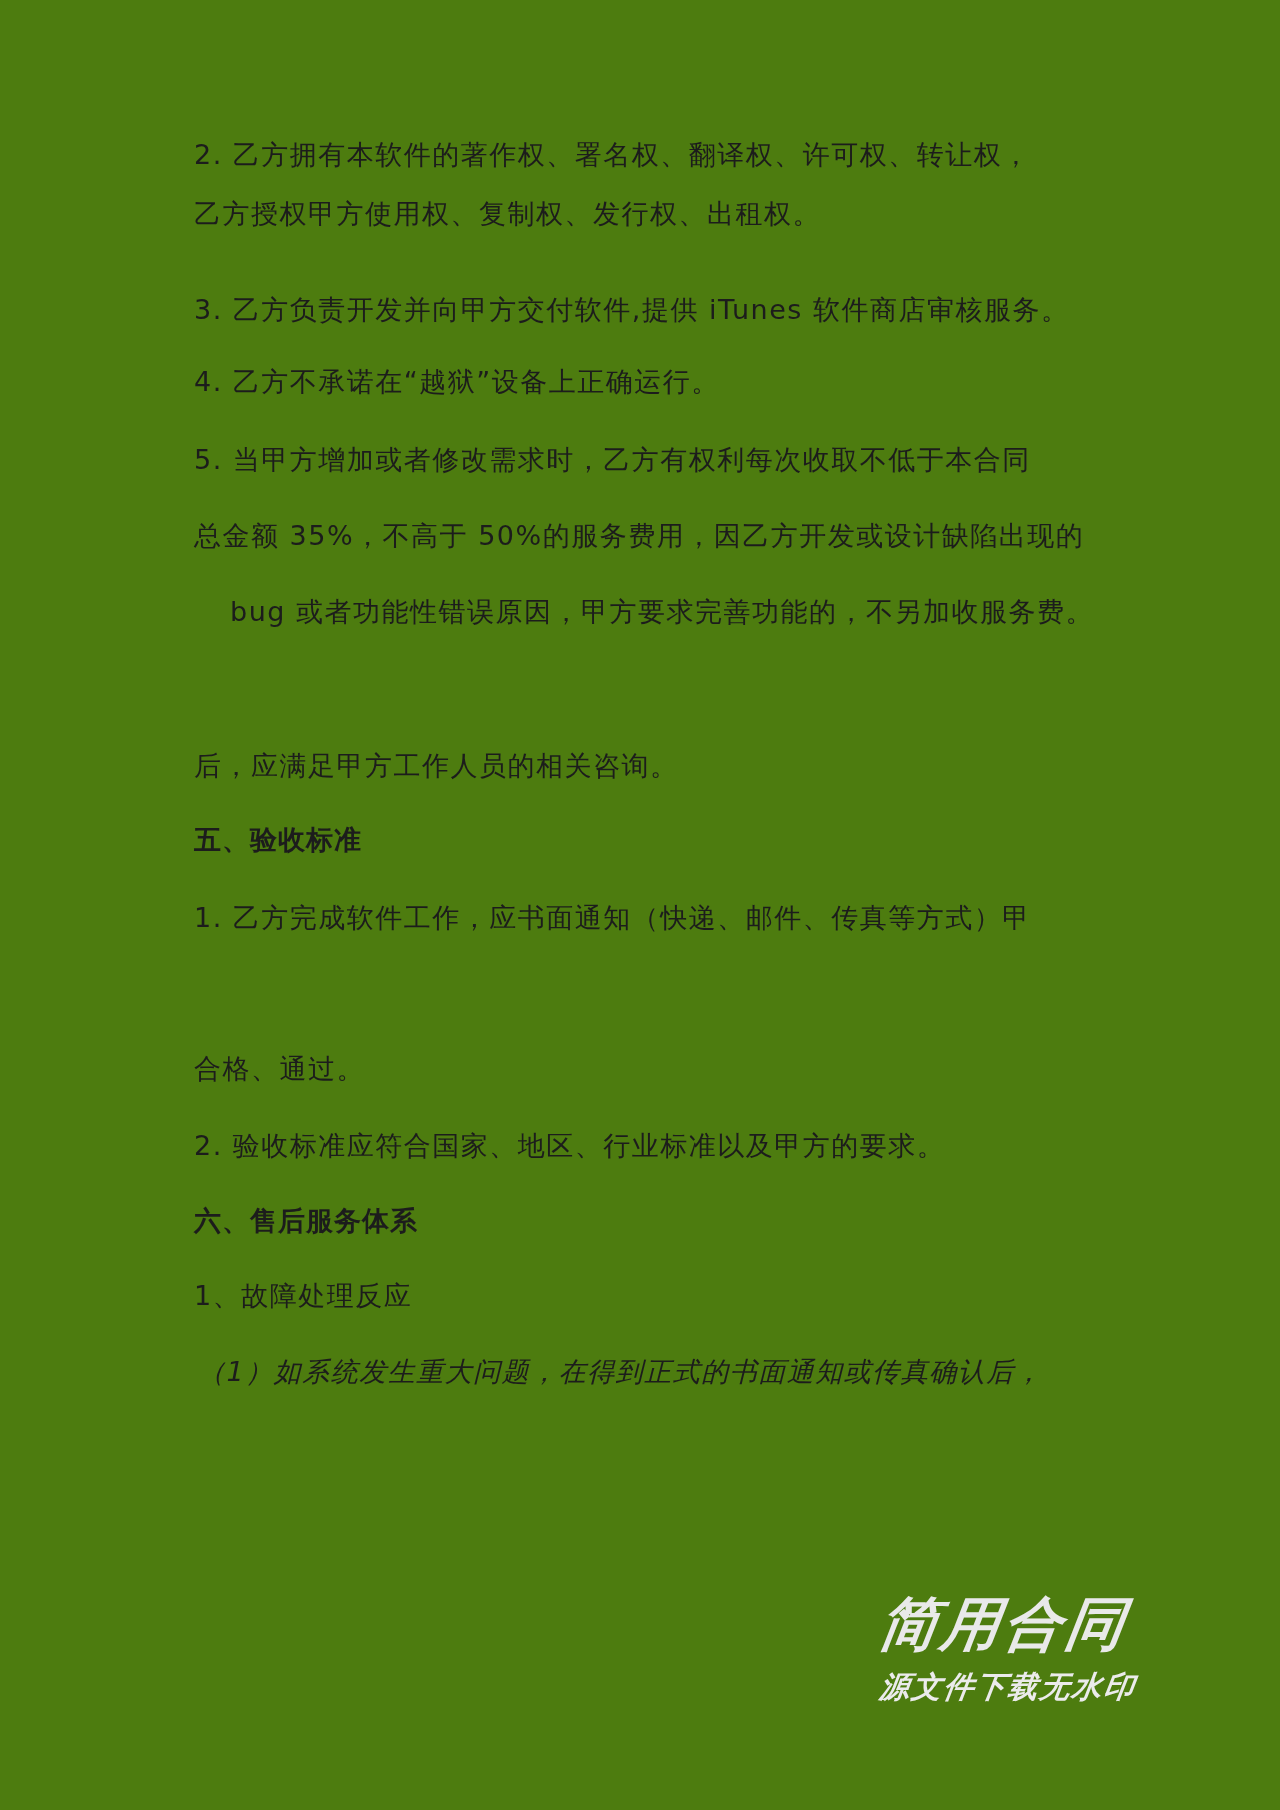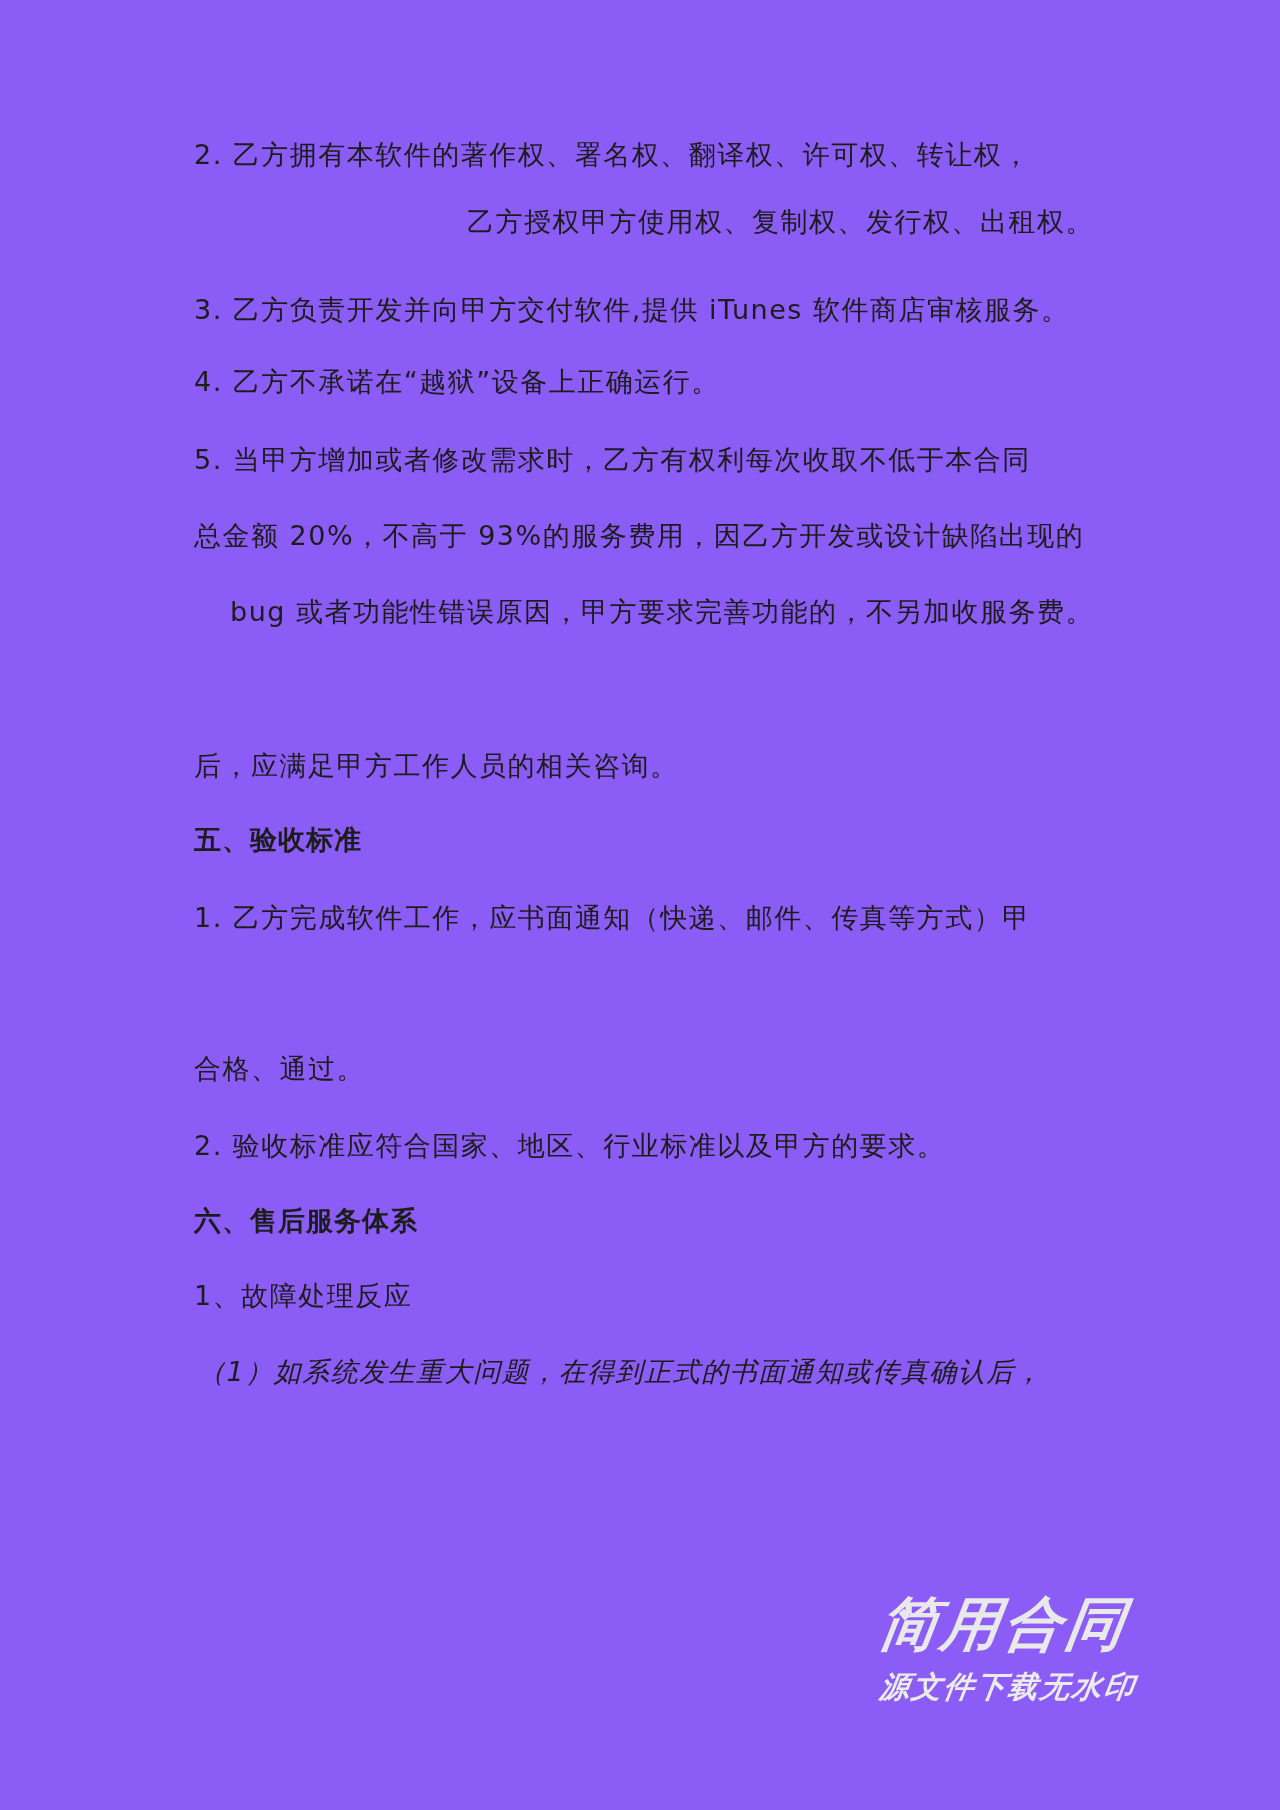--- a/index.html
+++ b/index.html
@@ -13,21 +13,21 @@
       position: relative;
       overflow: hidden;
       font-family: "DejaVu Sans", "Liberation Sans", sans-serif;
       color: #1a1a1a;
     }
     .page {
       position: absolute;
       left: 0; top: 0;
       width: 1280px;
       height: 1810px;
-      background: #8b5cf6;
+      background: #4d7c0f;
     }
     .line {
       position: absolute;
       left: 194px;
       width: 900px;
       font-size: 27px;
       line-height: 36px;
       white-space: nowrap;
       letter-spacing: 1.5px;
       color: #1c1c1c;
@@ -67,25 +67,25 @@
       letter-spacing: 2px;
       transform: skewX(-8deg);
     }
   </style>
 </head>
 <body>
 
 <div class="page">
 
   <div class="line" style="top:137px;">2. 乙方拥有本软件的著作权、署名权、翻译权、许可权、转让权，</div>
-  <div class="line" style="top:204px;text-align:right;">乙方授权甲方使用权、复制权、发行权、出租权。</div>
+  <div class="line" style="top:196px;">乙方授权甲方使用权、复制权、发行权、出租权。</div>
   <div class="line" style="top:292px;">3. 乙方负责开发并向甲方交付软件,提供 iTunes 软件商店审核服务。</div>
   <div class="line" style="top:364px;">4. 乙方不承诺在“越狱”设备上正确运行。</div>
   <div class="line" style="top:442px;">5. 当甲方增加或者修改需求时，乙方有权利每次收取不低于本合同</div>
-  <div class="line" style="top:518px;">总金额 20%，不高于 93%的服务费用，因乙方开发或设计缺陷出现的</div>
+  <div class="line" style="top:518px;">总金额 35%，不高于 50%的服务费用，因乙方开发或设计缺陷出现的</div>
   <div class="line" style="top:594px;text-align:right;">bug 或者功能性错误原因，甲方要求完善功能的，不另加收服务费。</div>
   <div class="line heading" style="top:822px;">五、验收标准</div>
 
   <div class="line" style="top:748px;">后，应满足甲方工作人员的相关咨询。</div>
   <div class="line" style="top:900px;">1. 乙方完成软件工作，应书面通知（快递、邮件、传真等方式）甲</div>
   <div class="line" style="top:1051px;">合格、通过。</div>
   <div class="line" style="top:1128px;">2. 验收标准应符合国家、地区、行业标准以及甲方的要求。</div>
 
   <div class="line heading" style="top:1203px;">六、售后服务体系</div>
   <div class="line" style="top:1278px;">1、故障处理反应</div>

